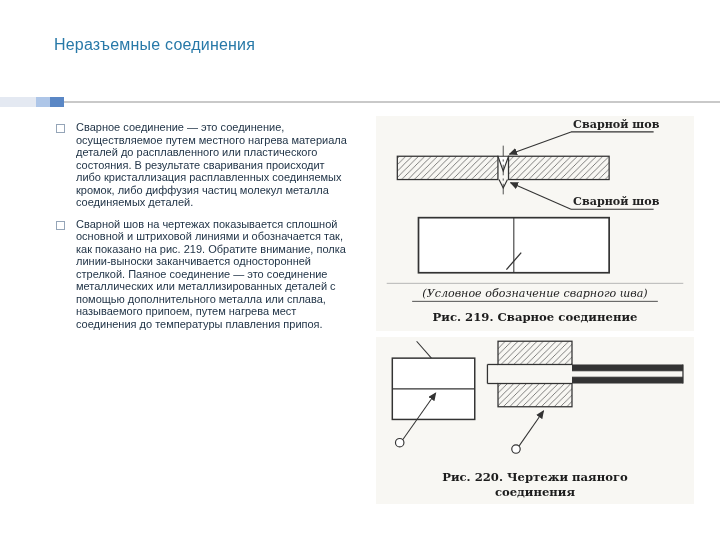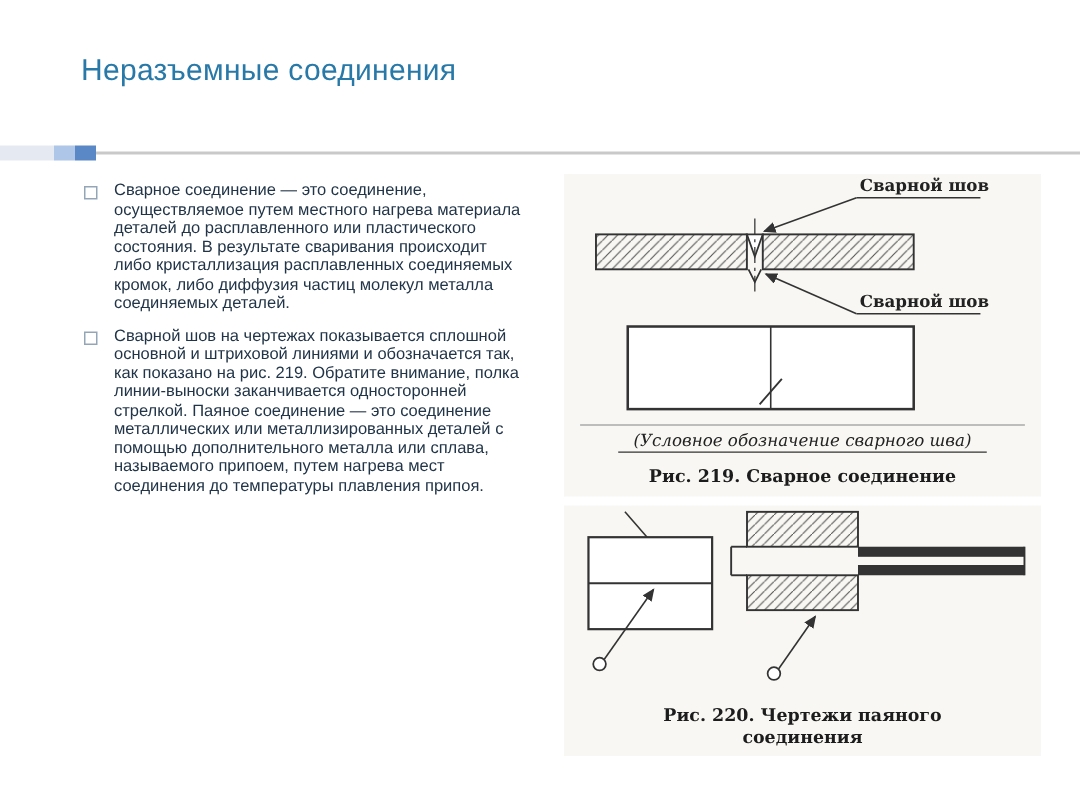--- a/index.html
+++ b/index.html
@@ -6,21 +6,21 @@
   body{
     width:720px;height:540px;position:relative;overflow:hidden;
     background:#ffffff;
     font-family:"Liberation Sans", sans-serif;
   }
   .slide{position:absolute;inset:0;}
 
   
   .title{
     position:absolute;left:54px;top:36px;
-    font-size:20px;letter-spacing:.2px;
+    font-size:16px;letter-spacing:.2px;
     color:#2879a8;
   }
 
   
   .rule{position:absolute;left:0;top:96px;width:720px;height:12px;}
   .rule .seg-pale{position:absolute;left:0;top:1px;width:36px;height:10px;background:#e4e9f2;}
   .rule .seg-lightblue{position:absolute;left:36px;top:1px;width:14px;height:10px;background:#aec6e8;}
   .rule .seg-blue{position:absolute;left:50px;top:1px;width:14px;height:10px;background:#5a87c5;}
   .rule .seg-line{position:absolute;left:64px;top:5px;width:656px;height:2px;background:#c9c9c9;}
 

